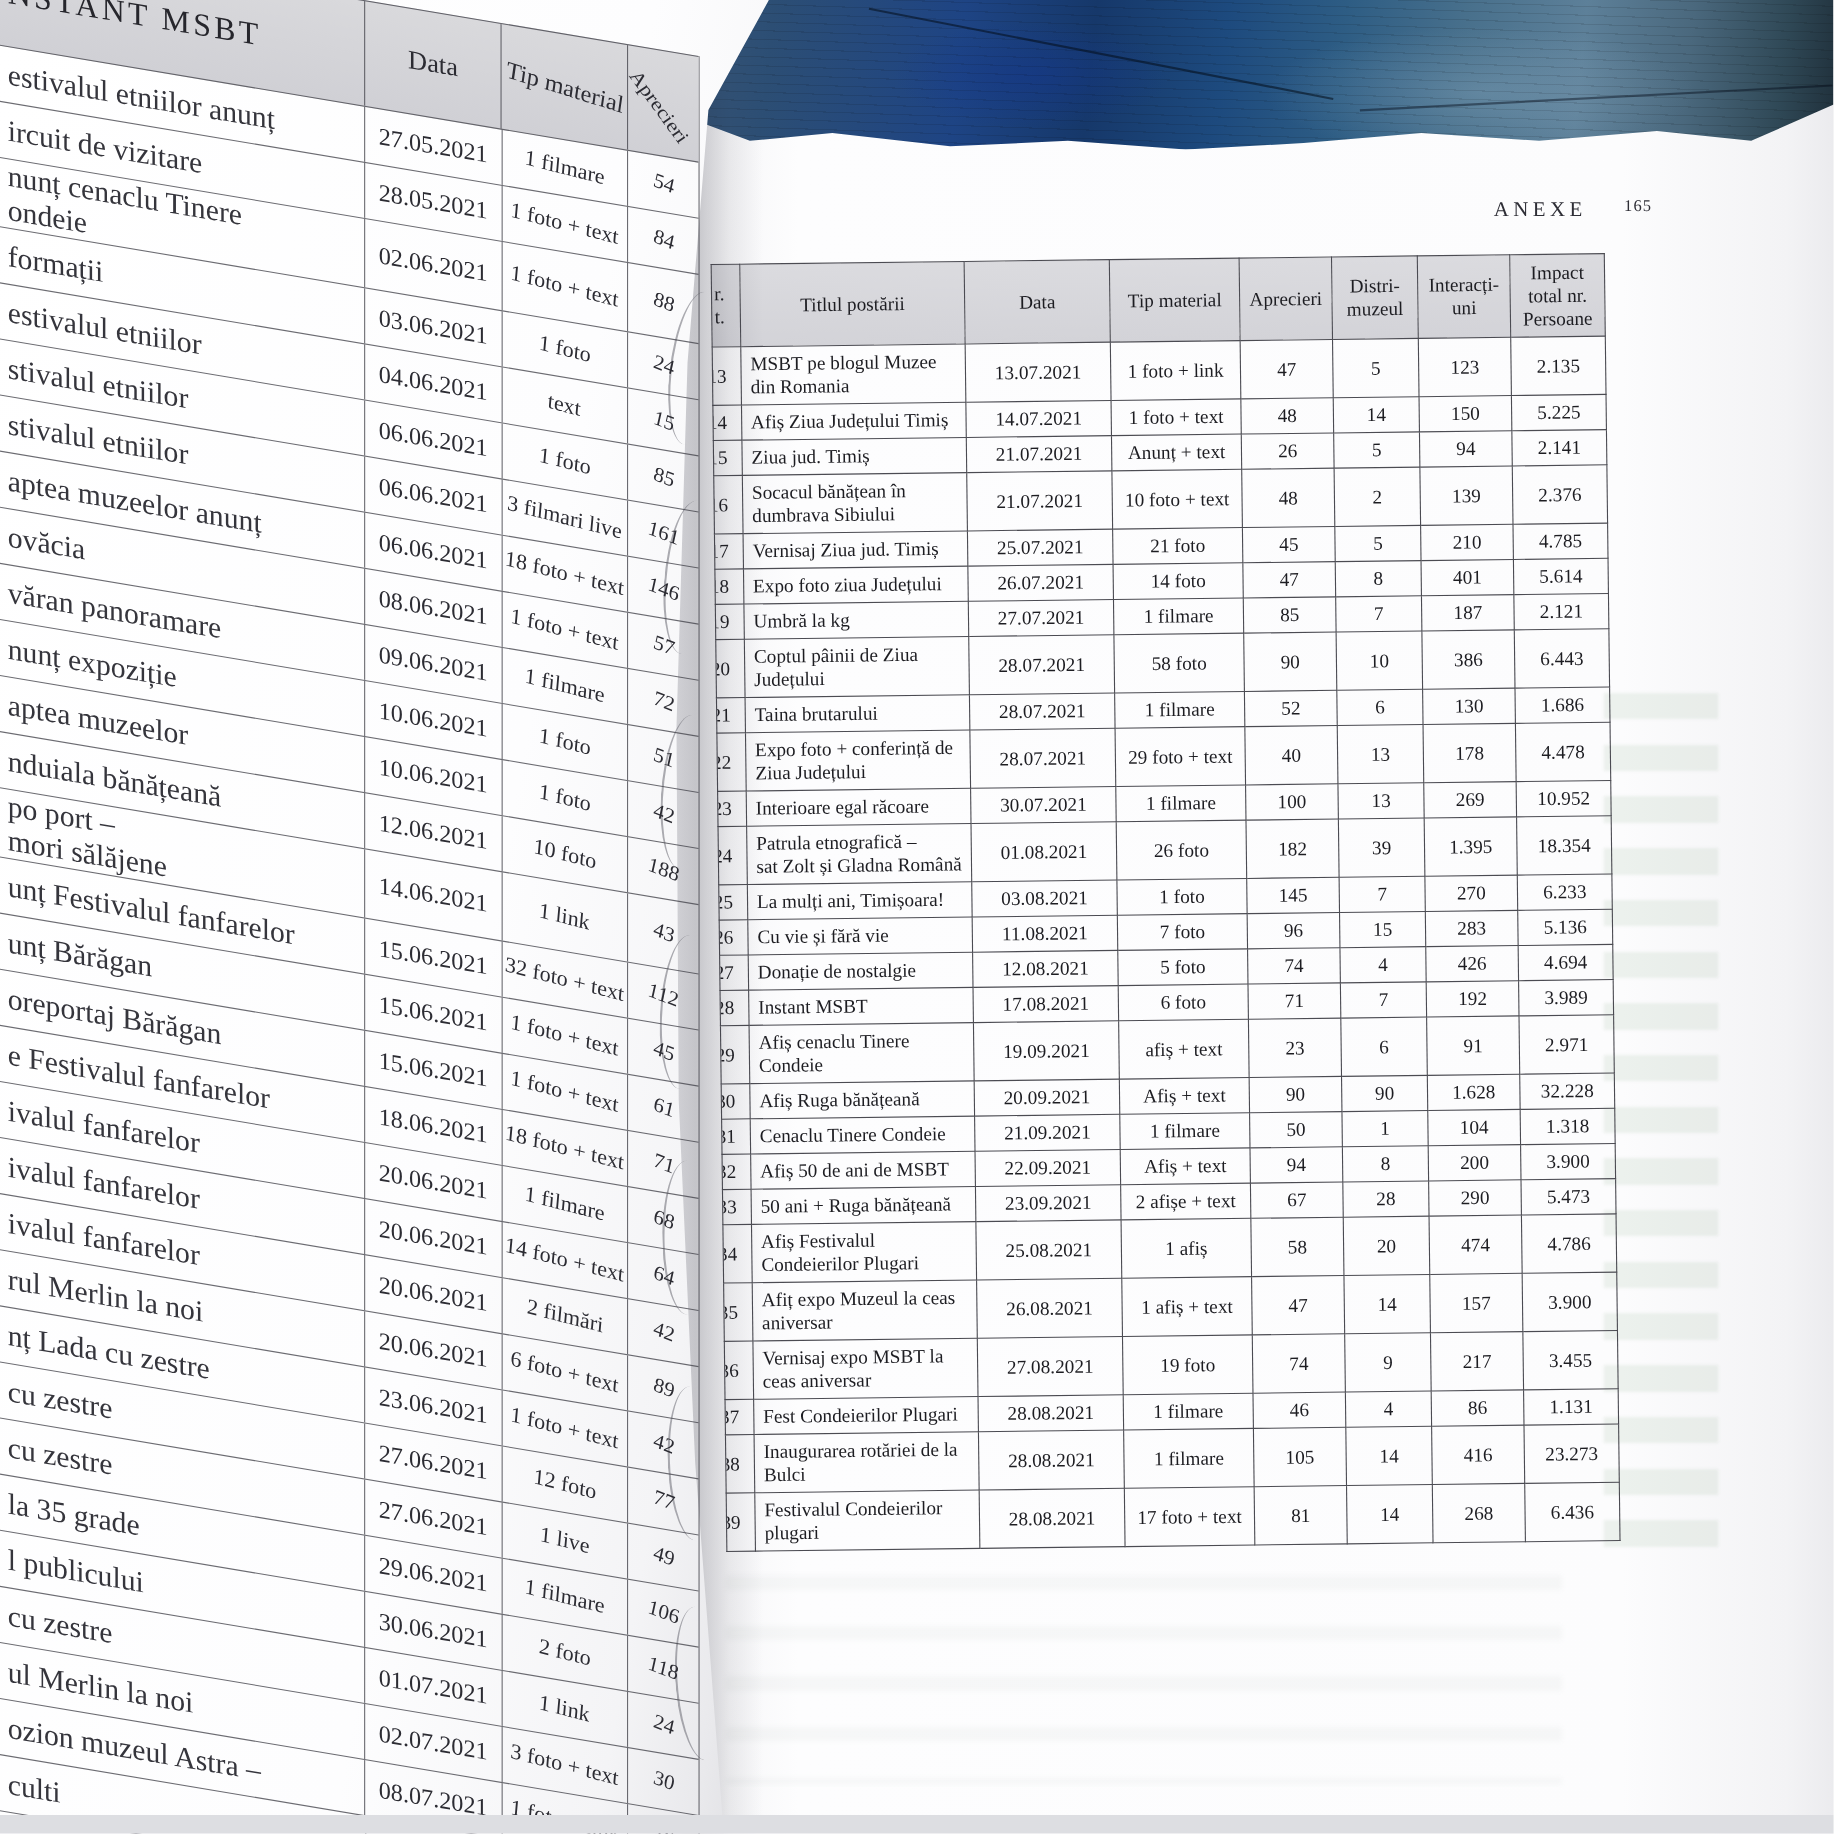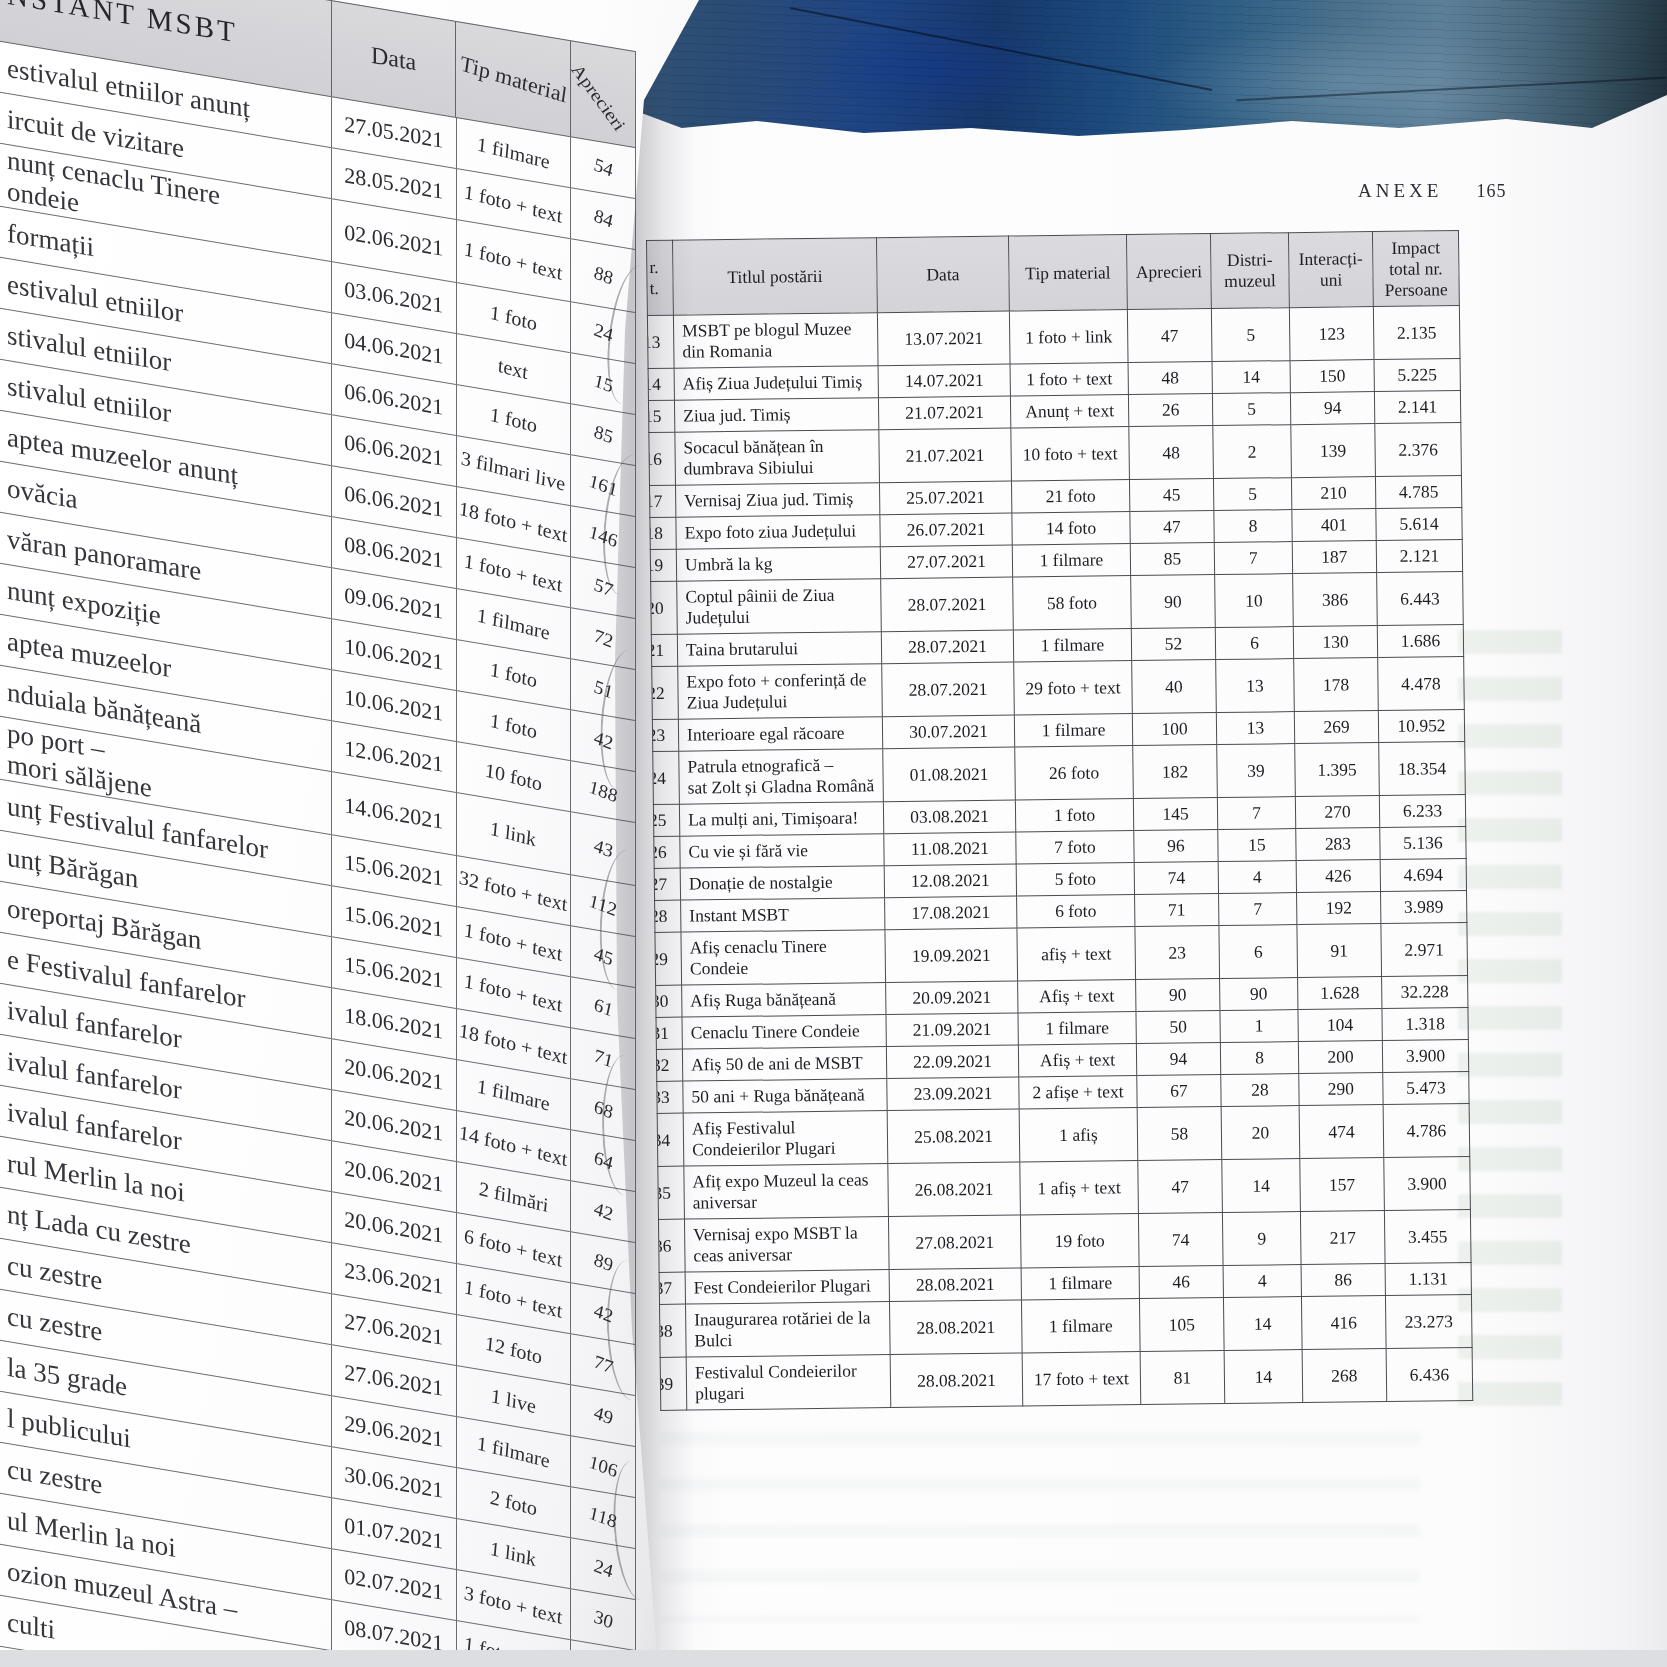--- a/index.html
+++ b/index.html
@@ -13,23 +13,23 @@
     background:
       radial-gradient(180px 70px at 32% 45%,rgba(20,55,140,.55),rgba(20,55,140,0) 70%),
       radial-gradient(260px 80px at 70% 55%,rgba(150,180,200,.30),rgba(150,180,200,0) 75%),
       linear-gradient(96deg,#3a5c80 0%,#2c4e74 10%,#1e4484 26%,#16386a 37%,#1d4a7e 48%,#2e5d84 58%,#48708c 68%,#5d8099 78%,#4a687d 87%,#2f4856 95%,#1f2f3a 100%);
     clip-path:polygon(0 0,100% 0,100% 95px,93% 128px,85% 119px,75% 128px,65% 121px,55% 130px,45% 136px,35% 128px,25% 133px,15% 121px,8% 128px,3% 108px,0 58px);}
   .top-band::before{content:"";position:absolute;inset:0;
     background:repeating-linear-gradient(2deg,rgba(0,0,0,0) 0 7px,rgba(0,0,0,.10) 7px 8px);mix-blend-mode:multiply;}
   .band-crack1{position:absolute;left:190px;top:48px;width:430px;height:2px;background:rgba(4,12,24,.55);transform:rotate(11deg);}
   .band-crack2{position:absolute;left:640px;top:88px;width:430px;height:2px;background:rgba(4,12,24,.45);transform:rotate(-3deg);}
 
-  .anexe-line{position:absolute;left:1358px;top:180px;z-index:3;display:flex;gap:34px;align-items:center;color:#2e2e36;}
+  .anexe-line{position:absolute;left:1358px;top:180px;z-index:3;display:flex;gap:34px;align-items:flex-start;color:#2e2e36;}
   .anexe-word{font-size:19px;letter-spacing:4px;}
-  .anexe-num{font-size:18px;letter-spacing:1px;}
+  .anexe-num{font-size:15px;letter-spacing:1px;}
 
   
   .rt-wrap{position:absolute;left:646px;top:240px;z-index:3;transform:rotate(-0.7deg);transform-origin:0 0;}
   table.rt{border-collapse:collapse;table-layout:fixed;width:812px;background:transparent;color:#1d1d22;}
   table.rt col.c-nr{width:26px}table.rt col.c-title{width:204px}table.rt col.c-data{width:132px}
   table.rt col.c-tip{width:118px}table.rt col.c-apr{width:84px}table.rt col.c-dis{width:78px}
   table.rt col.c-int{width:84px}table.rt col.c-imp{width:86px}
   table.rt th,table.rt td{border:1.2px solid #4b4b52;font-weight:normal;font-size:17.5px;line-height:21px;
     padding:5px 4px;text-align:center;vertical-align:middle;overflow:hidden;}
   table.rt th{background:linear-gradient(#dbdbdf,#d3d3d8);white-space:pre-line;height:64px;}

